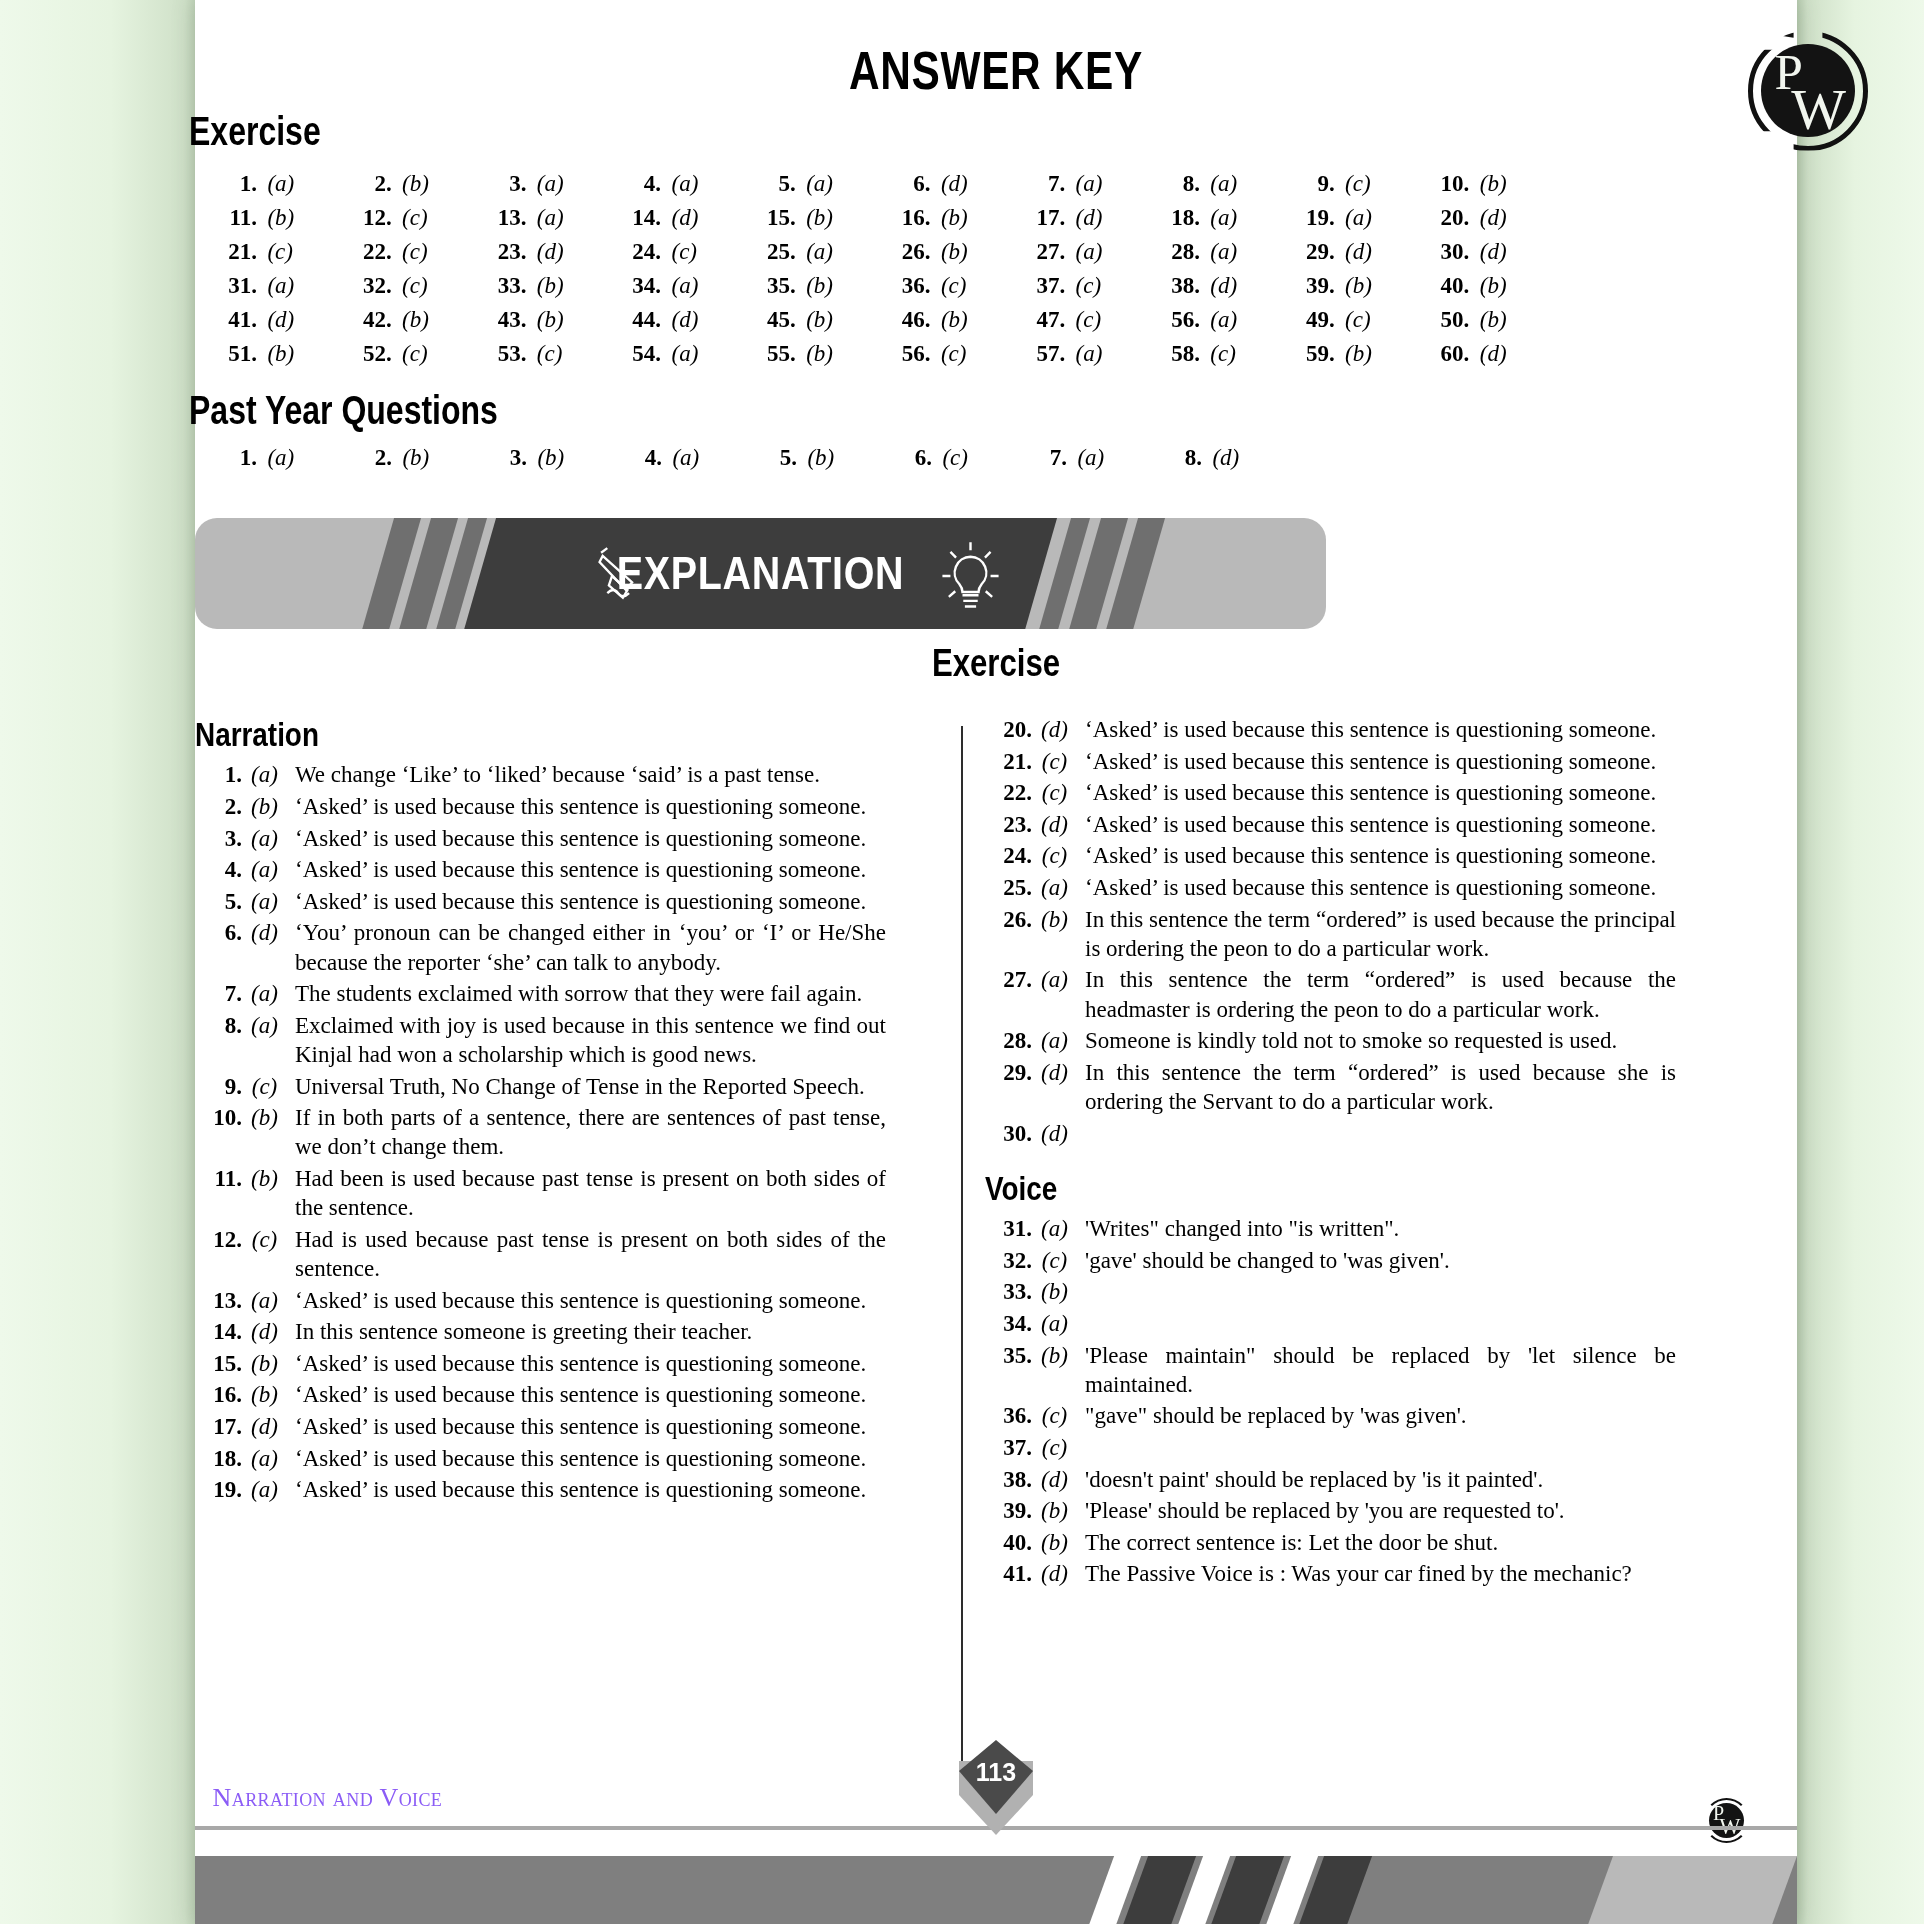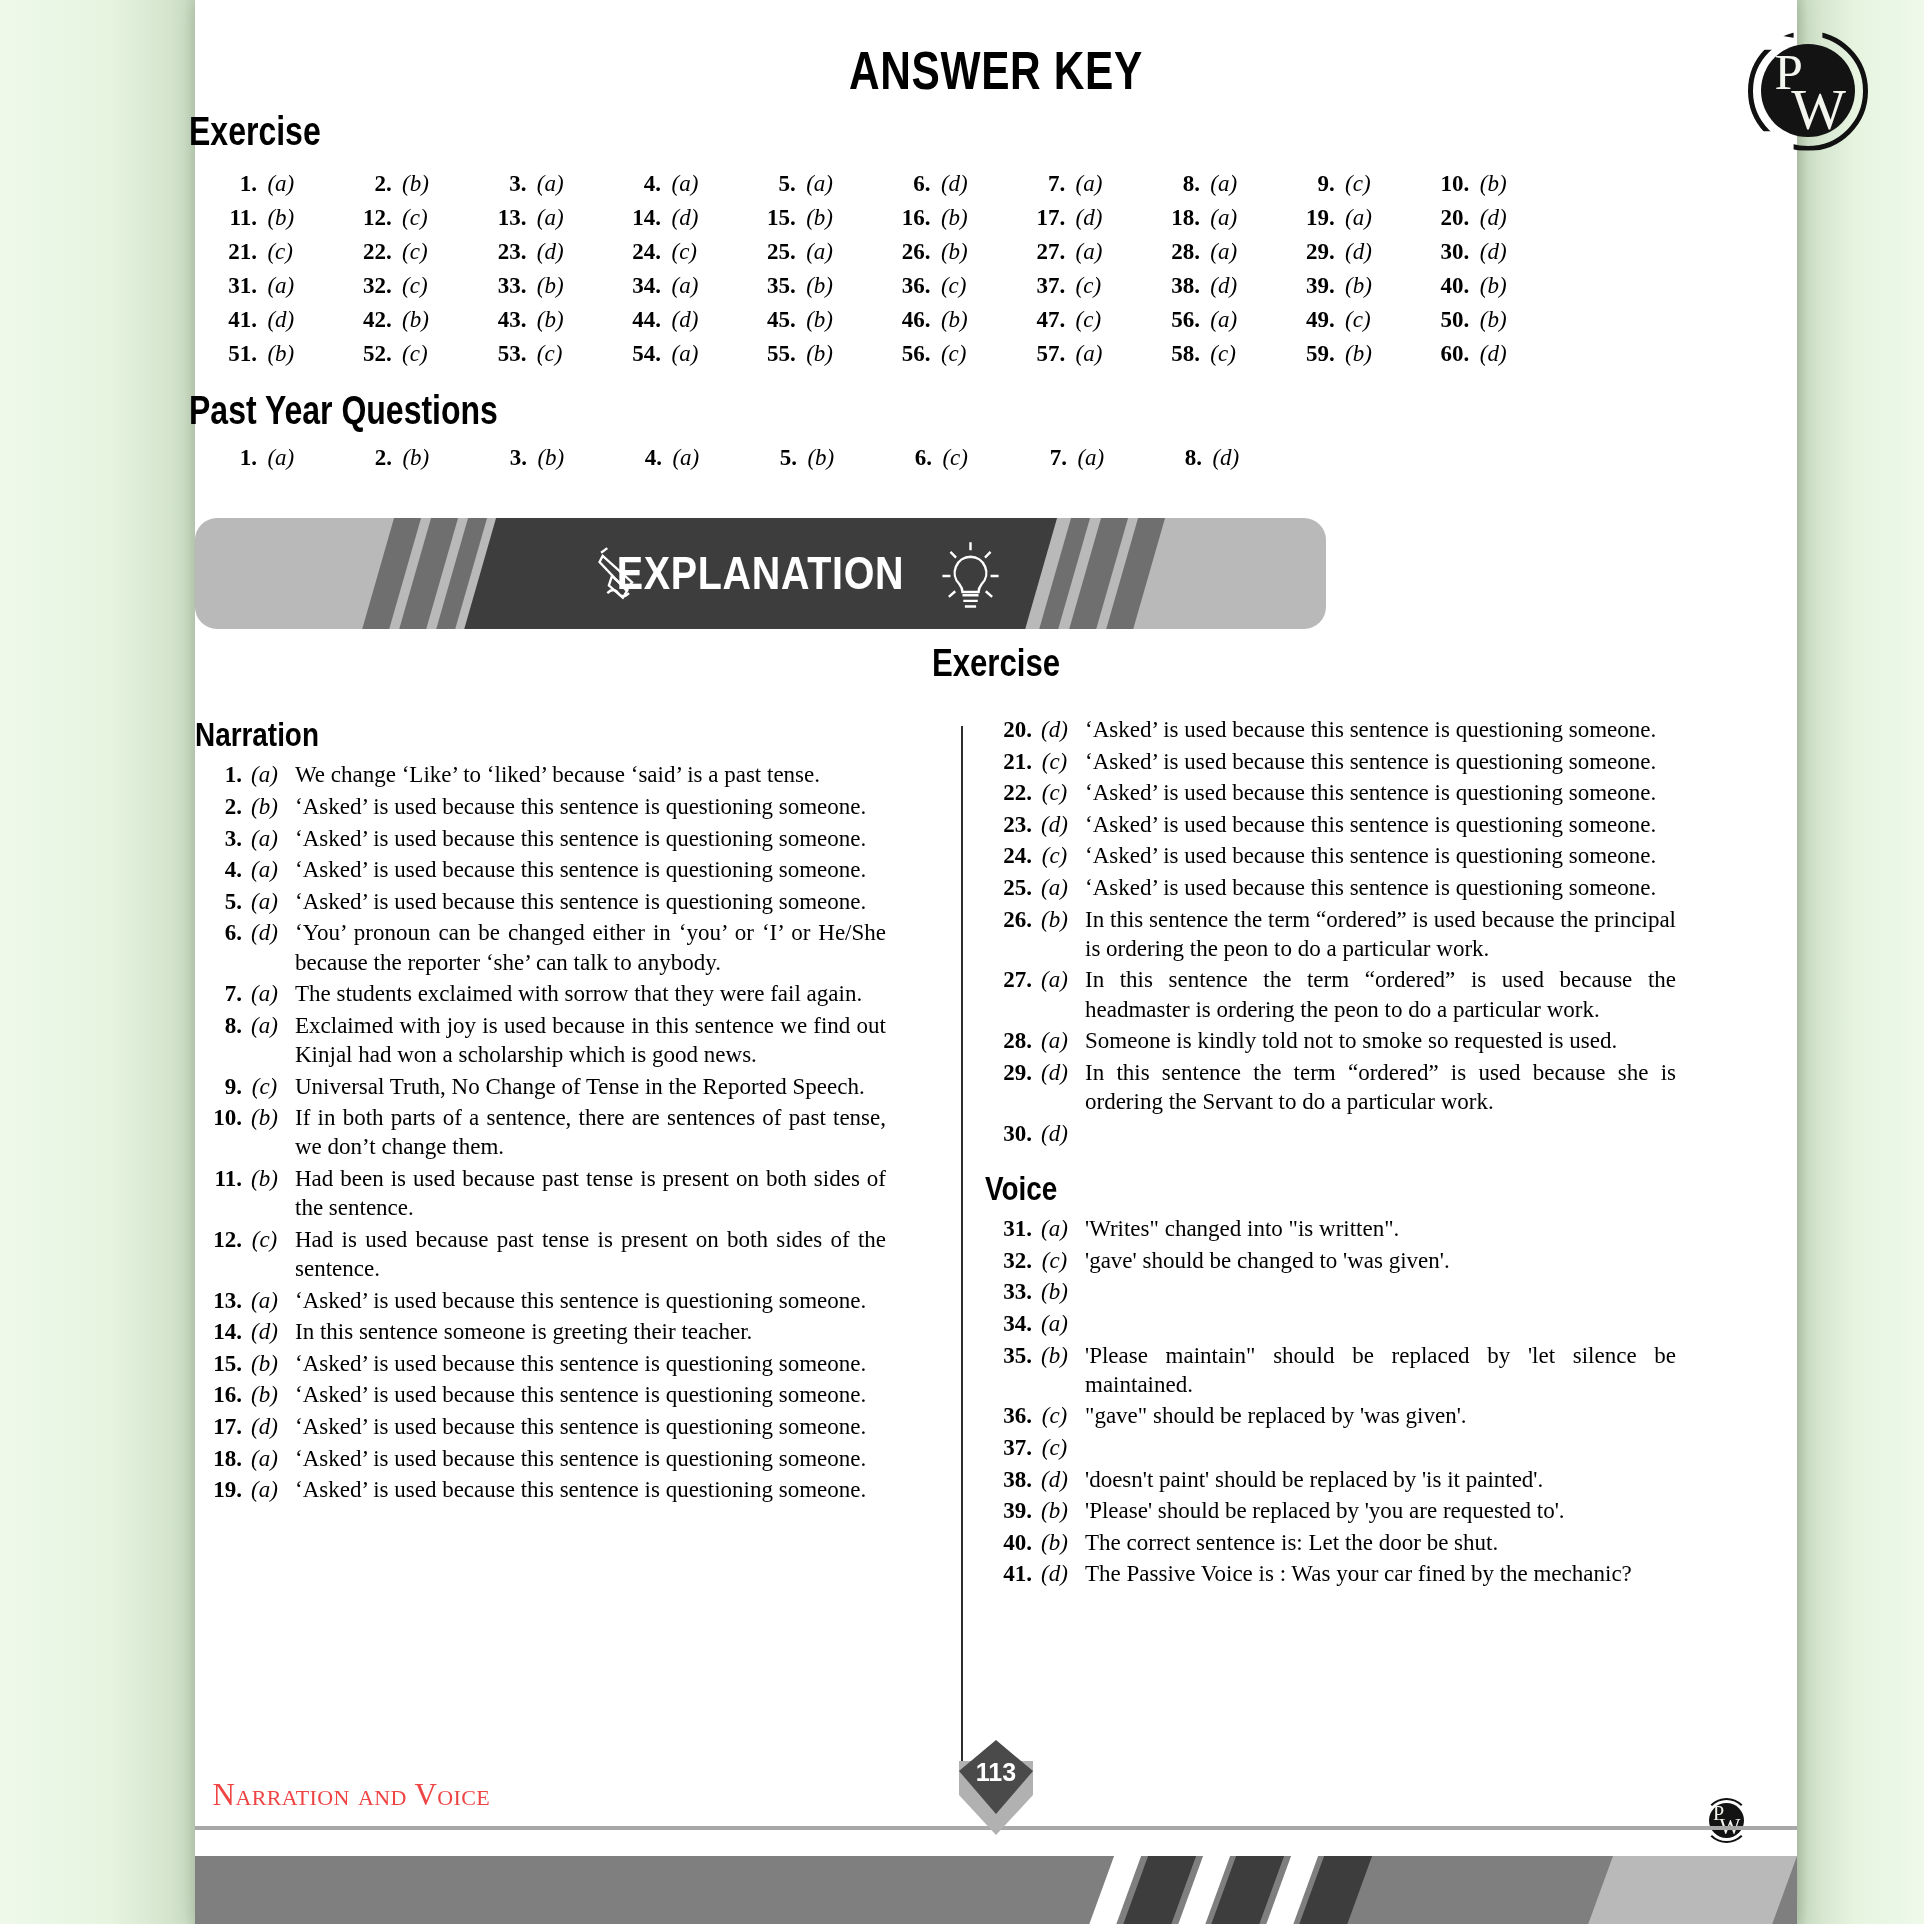--- a/index.html
+++ b/index.html
@@ -127,21 +127,21 @@
     font-family:"Liberation Serif", serif; font-size:23px; line-height:1.27;
     color:#000; margin-bottom:2.4px;
   }
   ol.elist li .num { font-weight:bold; width:47px; flex:0 0 47px; text-align:right; }
   ol.elist li .opt { font-style:italic; width:45px; flex:0 0 45px; text-align:center; }
   ol.elist li .txt { flex:1 1 auto; text-align:justify; padding-left:8px; }
 
   
   .foot-title {
     position:absolute; left:17.6px; bottom:112px;
-    font-family:"Liberation Serif", serif; font-size:31px; color:#ef4444;
+    font-family:"Liberation Serif", serif; font-size:26px; color:#8b5cf6;
     font-variant:small-caps; letter-spacing:0.4px;text-align:right;
   }
   .foot-rule { position:absolute; left:0; right:0; bottom:95px; height:4px; background:#a8a8a8; }
   .foot-bar  { position:absolute; left:0; right:0; bottom:0; height:69px; background:#7f7f7f; overflow:hidden; }
   .foot-bar .lite { position:absolute; right:0; top:0; width:184px; height:69px; background:#b9b9b9; transform:skewX(-20deg); transform-origin:top left; }
   .foot-bar .st { position:absolute; top:-8px; height:88px; transform:skewX(-20deg); }
   .pagebadge {
     position:absolute; left:50%; transform:translateX(-50%); bottom:90px;
     width:74px; height:95px;
   }

